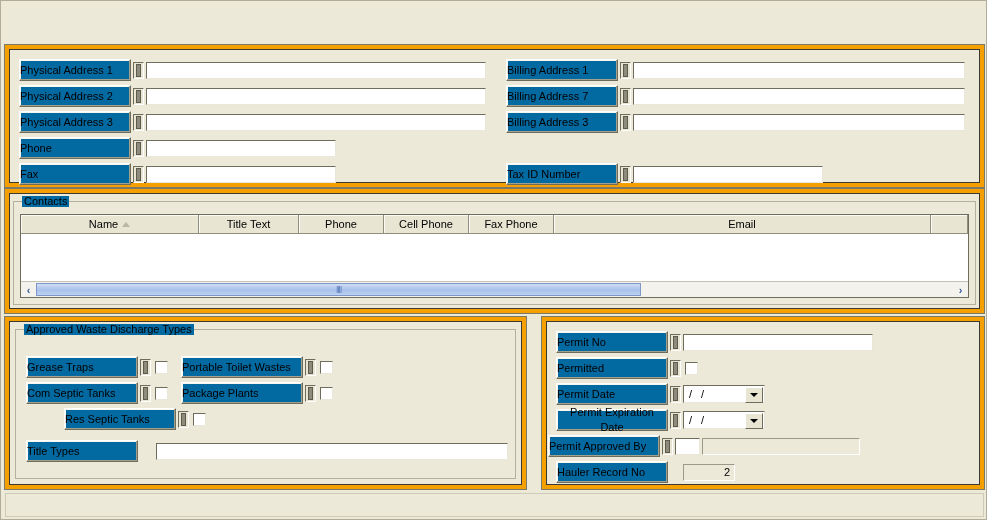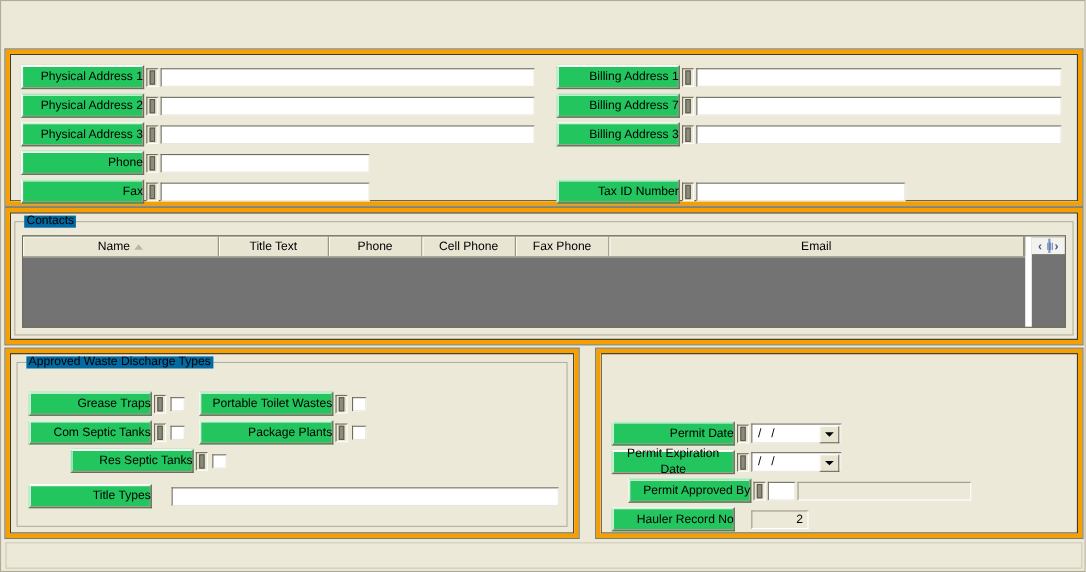--- a/index.html
+++ b/index.html
@@ -18,24 +18,24 @@
             background:#ece9d8;box-sizing:border-box;}
   .tab{position:relative;padding:2px 6px 3px 6px;margin-right:2px;font-size:11px;
        color:#000;white-space:nowrap;border-right:1px solid #9c9a84;line-height:13px;}
   .tab.active{background:#f6c97d;border-right:1px solid #9c9a84;}
 
   
   .orange{border:4px solid #f5a000;outline:1px solid #7b7a68;background:#ece9d8;
           box-sizing:border-box;position:absolute;}
   .orange.inner{box-shadow:inset 0 0 0 1px #3a3a32;}
   .btnlabel{
-    background:#22c55e;border:1px solid #ffffff;border-right-color:#6e6c5c;
+    background:#0369a1;border:1px solid #ffffff;border-right-color:#6e6c5c;
     border-bottom-color:#6e6c5c;box-shadow:inset -1px -1px 0 #a3a08c,inset 1px 1px 0 #f7f6ef;
     text-align:center;font-size:11px;line-height:15px;height:22px;
-    display:flex;align-items:center;justify-content:flex-end;color:#000;
+    display:flex;align-items:center;justify-content:flex-start;color:#000;
     box-sizing:border-box;cursor:default;
   }
   .handle{
     width:11px;height:17px;box-sizing:border-box;background:#e8e5d3;
     border:1px solid #6e6c5c;border-right-color:#ffffff;border-bottom-color:#ffffff;
     display:flex;align-items:center;justify-content:center;margin-left:2px;flex:none;
   }
   .handle i{display:block;width:3px;height:11px;background:#8d8b7c;border:1px solid #5d5b4e;}
   .txt{
     background:#ffffff;border:1px solid #6e6c5c;border-right-color:#e9e7da;
@@ -64,22 +64,22 @@
   .addr-grid{position:relative;width:100%;height:100%;}
   .arow{position:absolute;display:flex;align-items:center;}
 
   
   #contacts-panel{left:4px;top:188px;width:979px;height:124px;}
   .grpbox{position:absolute;left:4px;top:8px;right:4px;bottom:4px;
           border:1px solid #b4b0a0;box-sizing:border-box;}
   .grpcaption{position:absolute;left:8px;top:-6px;background:#0369a1;padding:0 2px;
               font-size:11px;line-height:11px;color:#000;}
   .gridwrap{position:absolute;left:6px;top:12px;right:6px;bottom:6px;
-            border:1px solid #6e6c5c;background:#737373;box-sizing:border-box;
-            display:flex;}
+            border:1px solid #6e6c5c;background:#ef4444;box-sizing:border-box;
+            display:flex;flex-direction:column;}
   .ghead{display:flex;height:18px;background:#e8e5d3;flex:none;
          border-bottom:1px solid #908e7c;}
   .gh{border-right:1px solid #908e7c;box-shadow:inset 1px 1px 0 #fbfaf4;
       display:flex;align-items:center;justify-content:center;font-size:11px;
       box-sizing:border-box;position:relative;}
   .gh .sorttri{display:inline-block;width:0;height:0;margin-left:4px;
       border-left:4px solid transparent;border-right:4px solid transparent;
       border-bottom:5px solid #b9b7a5;}
   .gbody{flex:1;background:#fff;}
   .hscroll{height:15px;background:#f3f2ec;border-top:1px solid #c6c3b2;
@@ -291,21 +291,39 @@
       <div class="wrow" style="left:10px;top:110px;">
         <div class="btnlabel" style="width:112px">
             <span>Title Types</span>
           </div>
         <div class="txt" style="width:352px;margin-left:18px"></div>
       </div>
     </div>
   </div>
 
   <div class="orange inner" id="permit-panel">
-
+    <div class="wrow" style="left:10px;top:10px;">
+      <div class="btnlabel" style="width:112px">
+          <span>Permit No</span>
+        </div>
+      <div class="handle">
+          <i></i>
+        </div>
+      <div class="txt" style="width:190px"></div>
+    </div>
+
+    <div class="wrow" style="left:10px;top:36px;">
+      <div class="btnlabel" style="width:112px">
+          <span>Permitted</span>
+        </div>
+      <div class="handle">
+          <i></i>
+        </div>
+      <div class="chk"></div>
+    </div>
 
     <div class="wrow" style="left:10px;top:62px;">
       <div class="btnlabel" style="width:112px">
           <span>Permit Date</span>
         </div>
       <div class="handle">
           <i></i>
         </div>
       <div class="combo" style="width:82px">
         <span class="val">/ /</span>
@@ -323,21 +341,21 @@
           <i></i>
         </div>
       <div class="combo" style="width:82px">
         <span class="val">/ /</span>
         <span class="arrow">
             <b></b>
           </span>
       </div>
     </div>
 
-    <div class="wrow" style="left:25px;top:114px;">
+    <div class="wrow" style="left:2px;top:114px;">
       <div class="btnlabel" style="width:112px">
           <span>Permit Approved By</span>
         </div>
       <div class="handle">
           <i></i>
         </div>
       <div class="txt" style="width:25px"></div>
       <div class="txt flat" style="width:158px"></div>
     </div>
 

